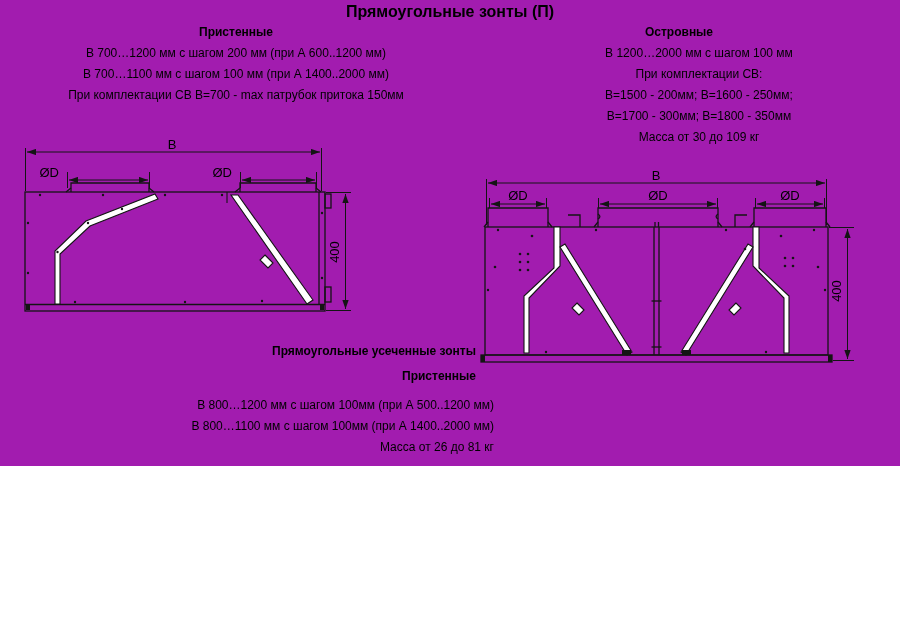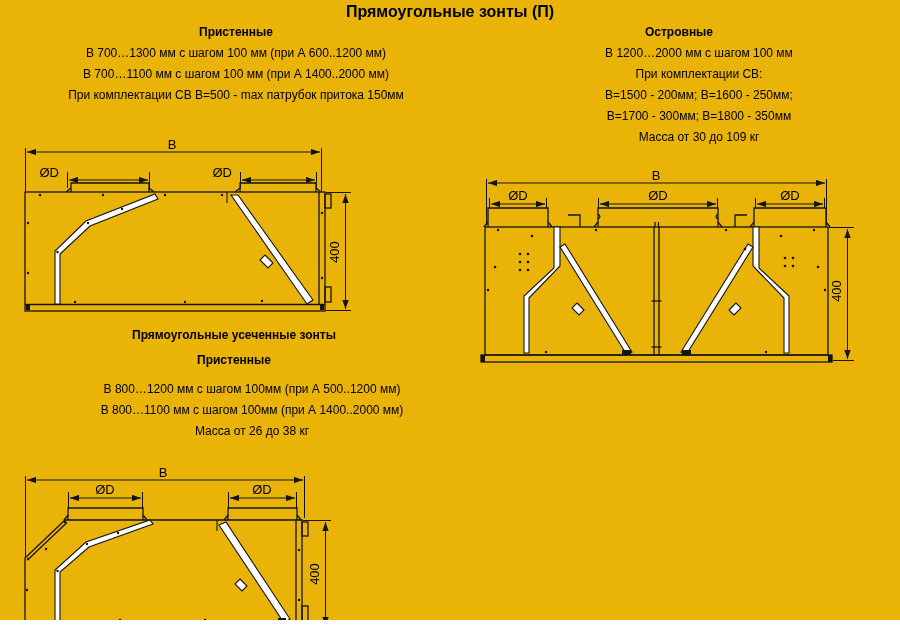--- a/index.html
+++ b/index.html
@@ -1,63 +1,63 @@
 <!DOCTYPE html>
 <html><head>
 <meta charset="utf-8">
 <style>
   html,body{margin:0;padding:0;background:#fff;}
-  .page{position:relative;width:900px;height:620px;background:#eab308;overflow:hidden;
+  .page{position:relative;width:900px;height:466px;background:#a21caf;overflow:hidden;
         font-family:"Liberation Sans",sans-serif;color:#000;}
   .title{position:absolute;top:3px;left:0;width:900px;text-align:center;
          font-weight:bold;font-size:16px;}
   .block{position:absolute;text-align:center;font-size:12px;line-height:21px;}
   .h{font-weight:bold;}
   #wall-block{left:10px;top:22px;width:452px;}
   #island-block{left:494px;top:22px;width:410px;}
   #island-block .h{transform:translateX(-20px);}
-  #trunc-block{left:10px;top:322px;width:484px;}
+  #trunc-block{left:10px;top:338px;width:484px;text-align:right;}
   #trunc-block .h{transform:translateX(-18px);line-height:26px;}
   #trunc-block .h2{transform:translateX(-18px);font-weight:bold;line-height:24px;margin-bottom:7px;}
   svg{position:absolute;display:block;}
   #svg-wall{left:0;top:138px;}
   #svg-island{left:476px;top:170px;}
   #svg-trunc{left:0;top:460px;}
   svg text{font-size:13px;fill:#000;font-family:"Liberation Sans",sans-serif;}
   .ln{white-space:nowrap;}
 </style>
 </head>
 <body>
 
 <div class="page">
 
   <div class="title">Прямоугольные зонты (П)</div>
 
   <div class="block" id="wall-block">
     <div class="h">Пристенные</div>
-    <div class="ln">В 700…1300 мм с шагом 100 мм (при А 600..1200 мм)</div>
+    <div class="ln">В 700…1200 мм с шагом 200 мм (при А 600..1200 мм)</div>
     <div class="ln">В 700…1100 мм с шагом 100 мм (при А 1400..2000 мм)</div>
-    <div class="ln">При комплектации СВ В=500 - max патрубок притока 150мм</div>
+    <div class="ln">При комплектации СВ В=700 - max патрубок притока 150мм</div>
   </div>
 
   <div class="block" id="island-block">
     <div class="h">Островные</div>
     <div class="ln">В 1200…2000 мм с шагом 100 мм</div>
     <div class="ln">При комплектации СВ:</div>
     <div class="ln">В=1500 - 200мм; В=1600 - 250мм;</div>
     <div class="ln">В=1700 - 300мм; В=1800 - 350мм</div>
     <div class="ln">Масса от 30 до 109 кг</div>
   </div>
 
   <div class="block" id="trunc-block">
     <div class="h">Прямоугольные усеченные зонты</div>
     <div class="h2">Пристенные</div>
     <div class="ln">В 800…1200 мм с шагом 100мм (при А 500..1200 мм)</div>
     <div class="ln">В 800…1100 мм с шагом 100мм (при А 1400..2000 мм)</div>
-    <div class="ln">Масса от 26 до 38 кг</div>
+    <div class="ln">Масса от 26 до 81 кг</div>
   </div>
 
   <svg id="svg-wall" width="356" height="186" viewBox="0 0 356 186">
     <defs>
       <marker id="mw" viewBox="0 0 10 7" refX="10" refY="3.5" markerWidth="9" markerHeight="6.3" orient="auto-start-reverse">
         <path d="M0,0 L10,3.5 L0,7 Z" fill="#141414"></path>
       </marker>
     </defs>
     <g stroke="#141414" stroke-width="1" fill="none">
       <g>

